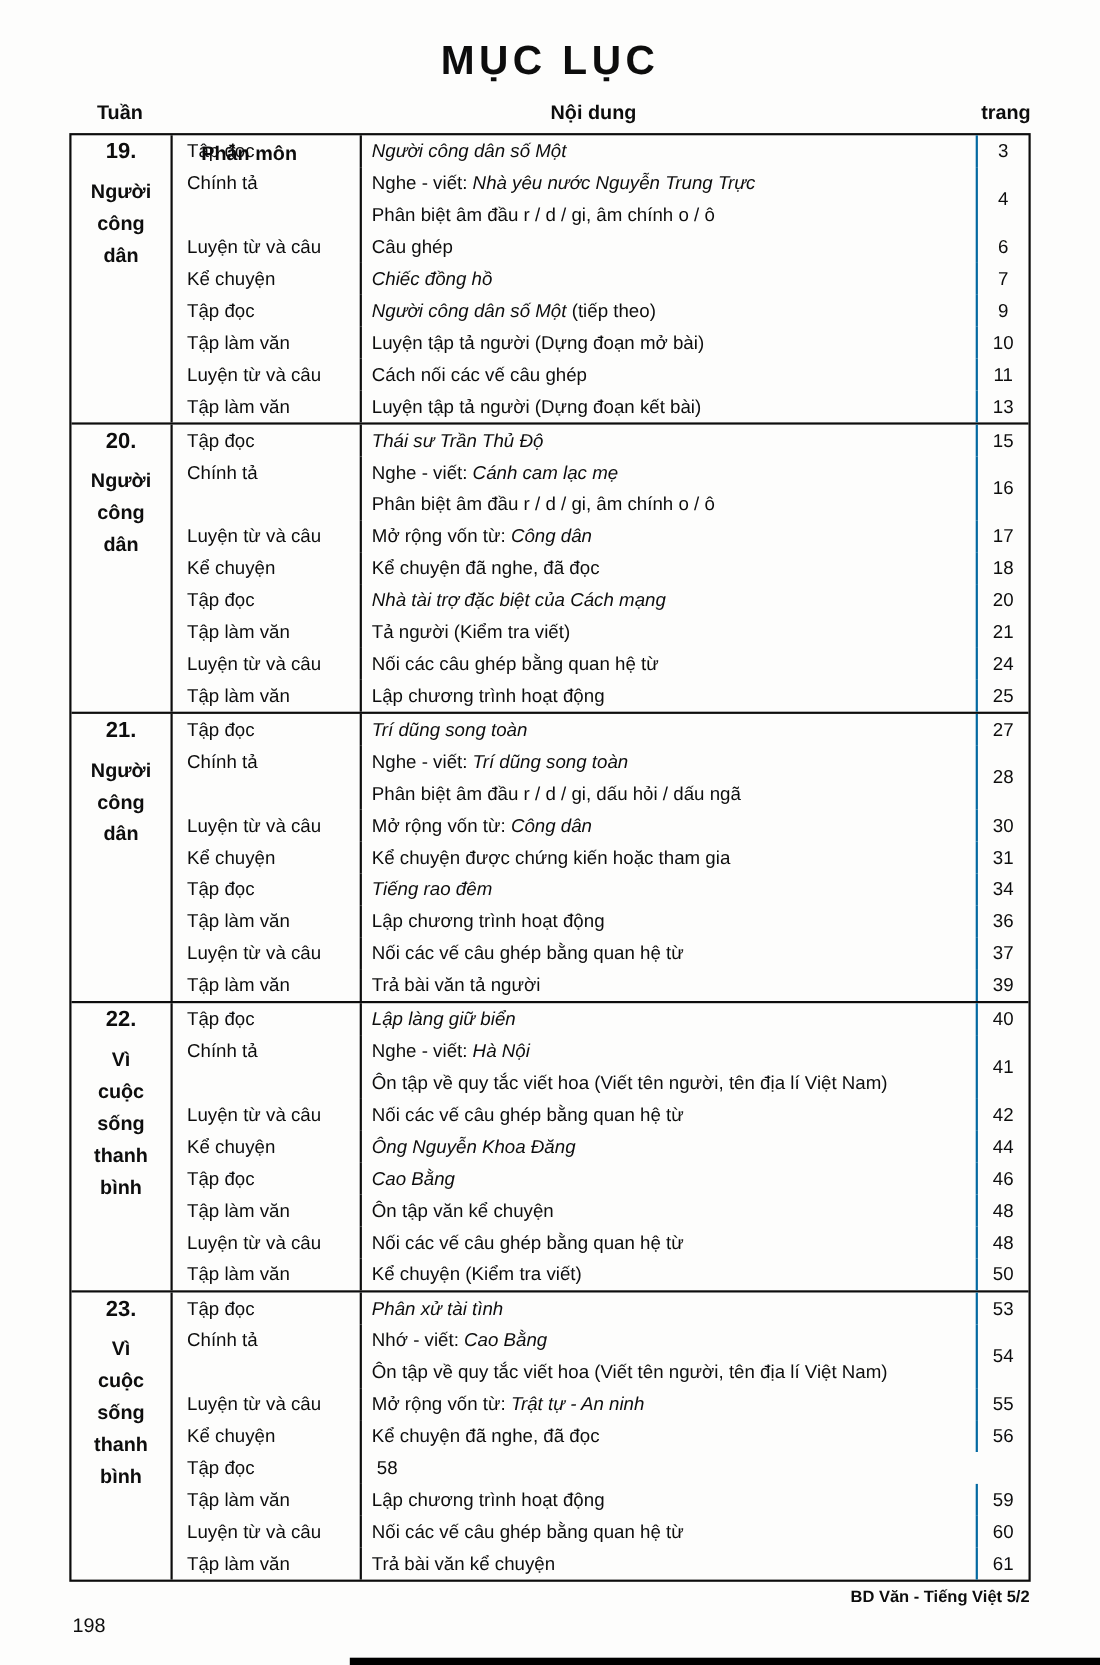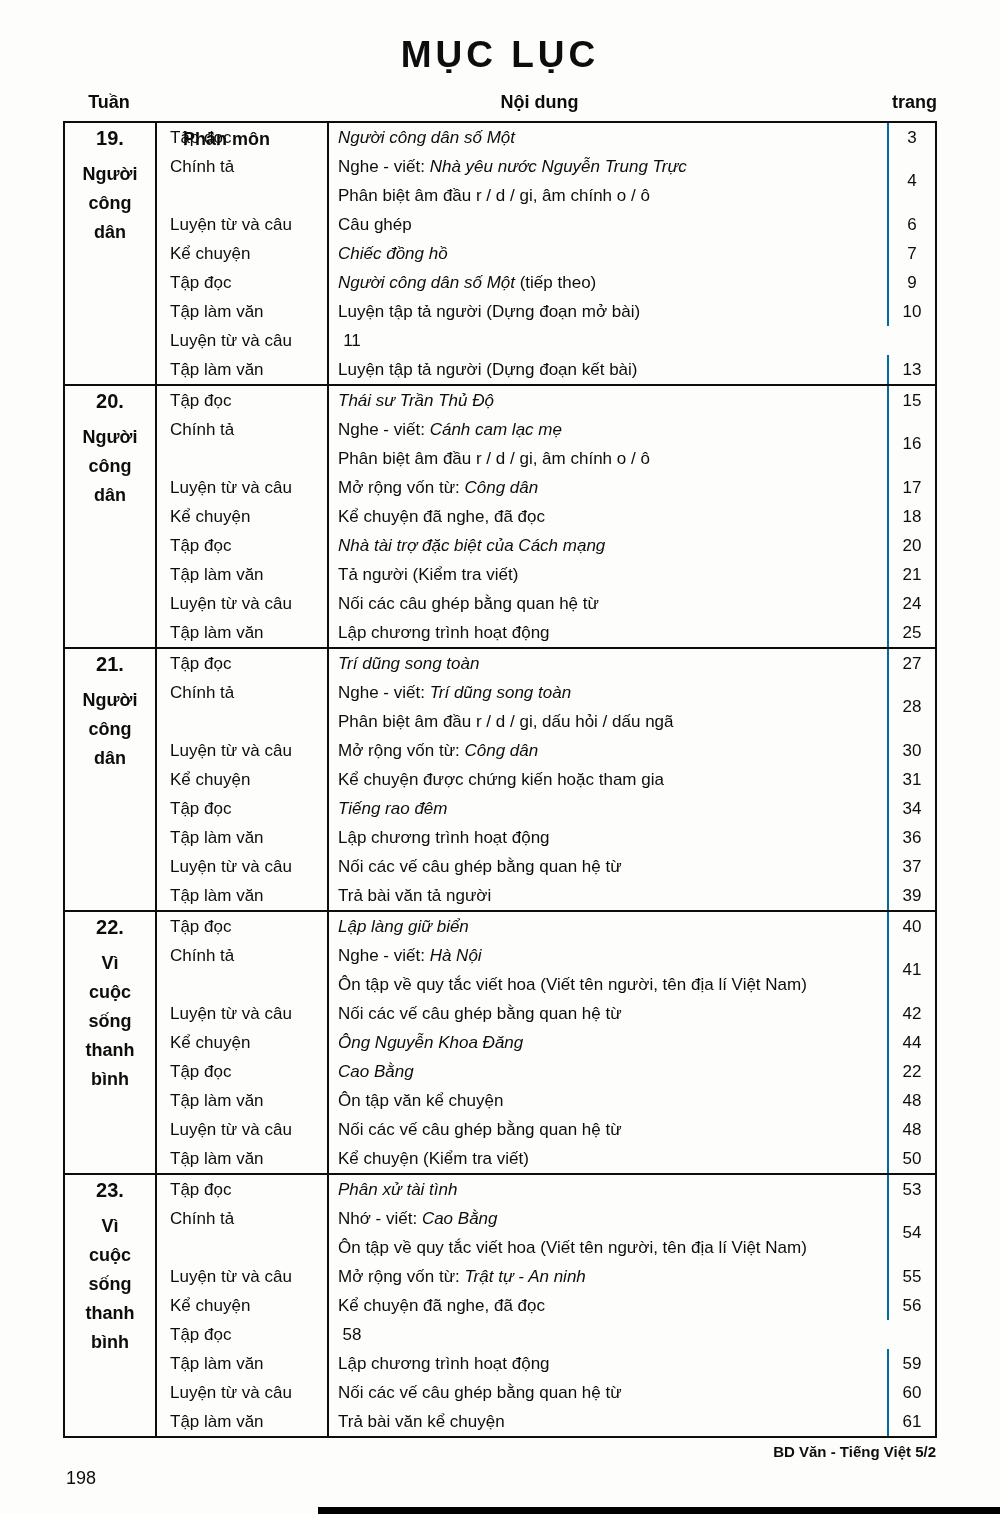--- a/index.html
+++ b/index.html
@@ -167,20 +167,23 @@
             </div>
             <div class="row">
               <div class="cell-subject">Tập làm văn</div>
               <div class="cell-content">
                 <div class="line"><span>Luyện tập tả người (Dựng đoạn mở bài)</span></div>
               </div>
               <div class="cell-page">10</div>
             </div>
             <div class="row">
               <div class="cell-subject">Luyện từ và câu</div>
+              <div class="cell-content">
+                <div class="line"><span>Cách nối các vế câu ghép</span></div>
+              </div>
               <div class="cell-page">11</div>
             </div>
             <div class="row">
               <div class="cell-subject">Tập làm văn</div>
               <div class="cell-content">
                 <div class="line"><span>Luyện tập tả người (Dựng đoạn kết bài)</span></div>
               </div>
               <div class="cell-page">13</div>
             </div>
           </div>
@@ -362,21 +365,21 @@
               <div class="cell-content">
                 <div class="line"><span class="it">Ông Nguyễn Khoa Đăng</span></div>
               </div>
               <div class="cell-page">44</div>
             </div>
             <div class="row">
               <div class="cell-subject">Tập đọc</div>
               <div class="cell-content">
                 <div class="line"><span class="it">Cao Bằng</span></div>
               </div>
-              <div class="cell-page">22</div>
+              <div class="cell-page">46</div>
             </div>
             <div class="row">
               <div class="cell-subject">Tập làm văn</div>
               <div class="cell-content">
                 <div class="line"><span>Ôn tập văn kể chuyện</span></div>
               </div>
               <div class="cell-page">48</div>
             </div>
             <div class="row">
               <div class="cell-subject">Luyện từ và câu</div>

